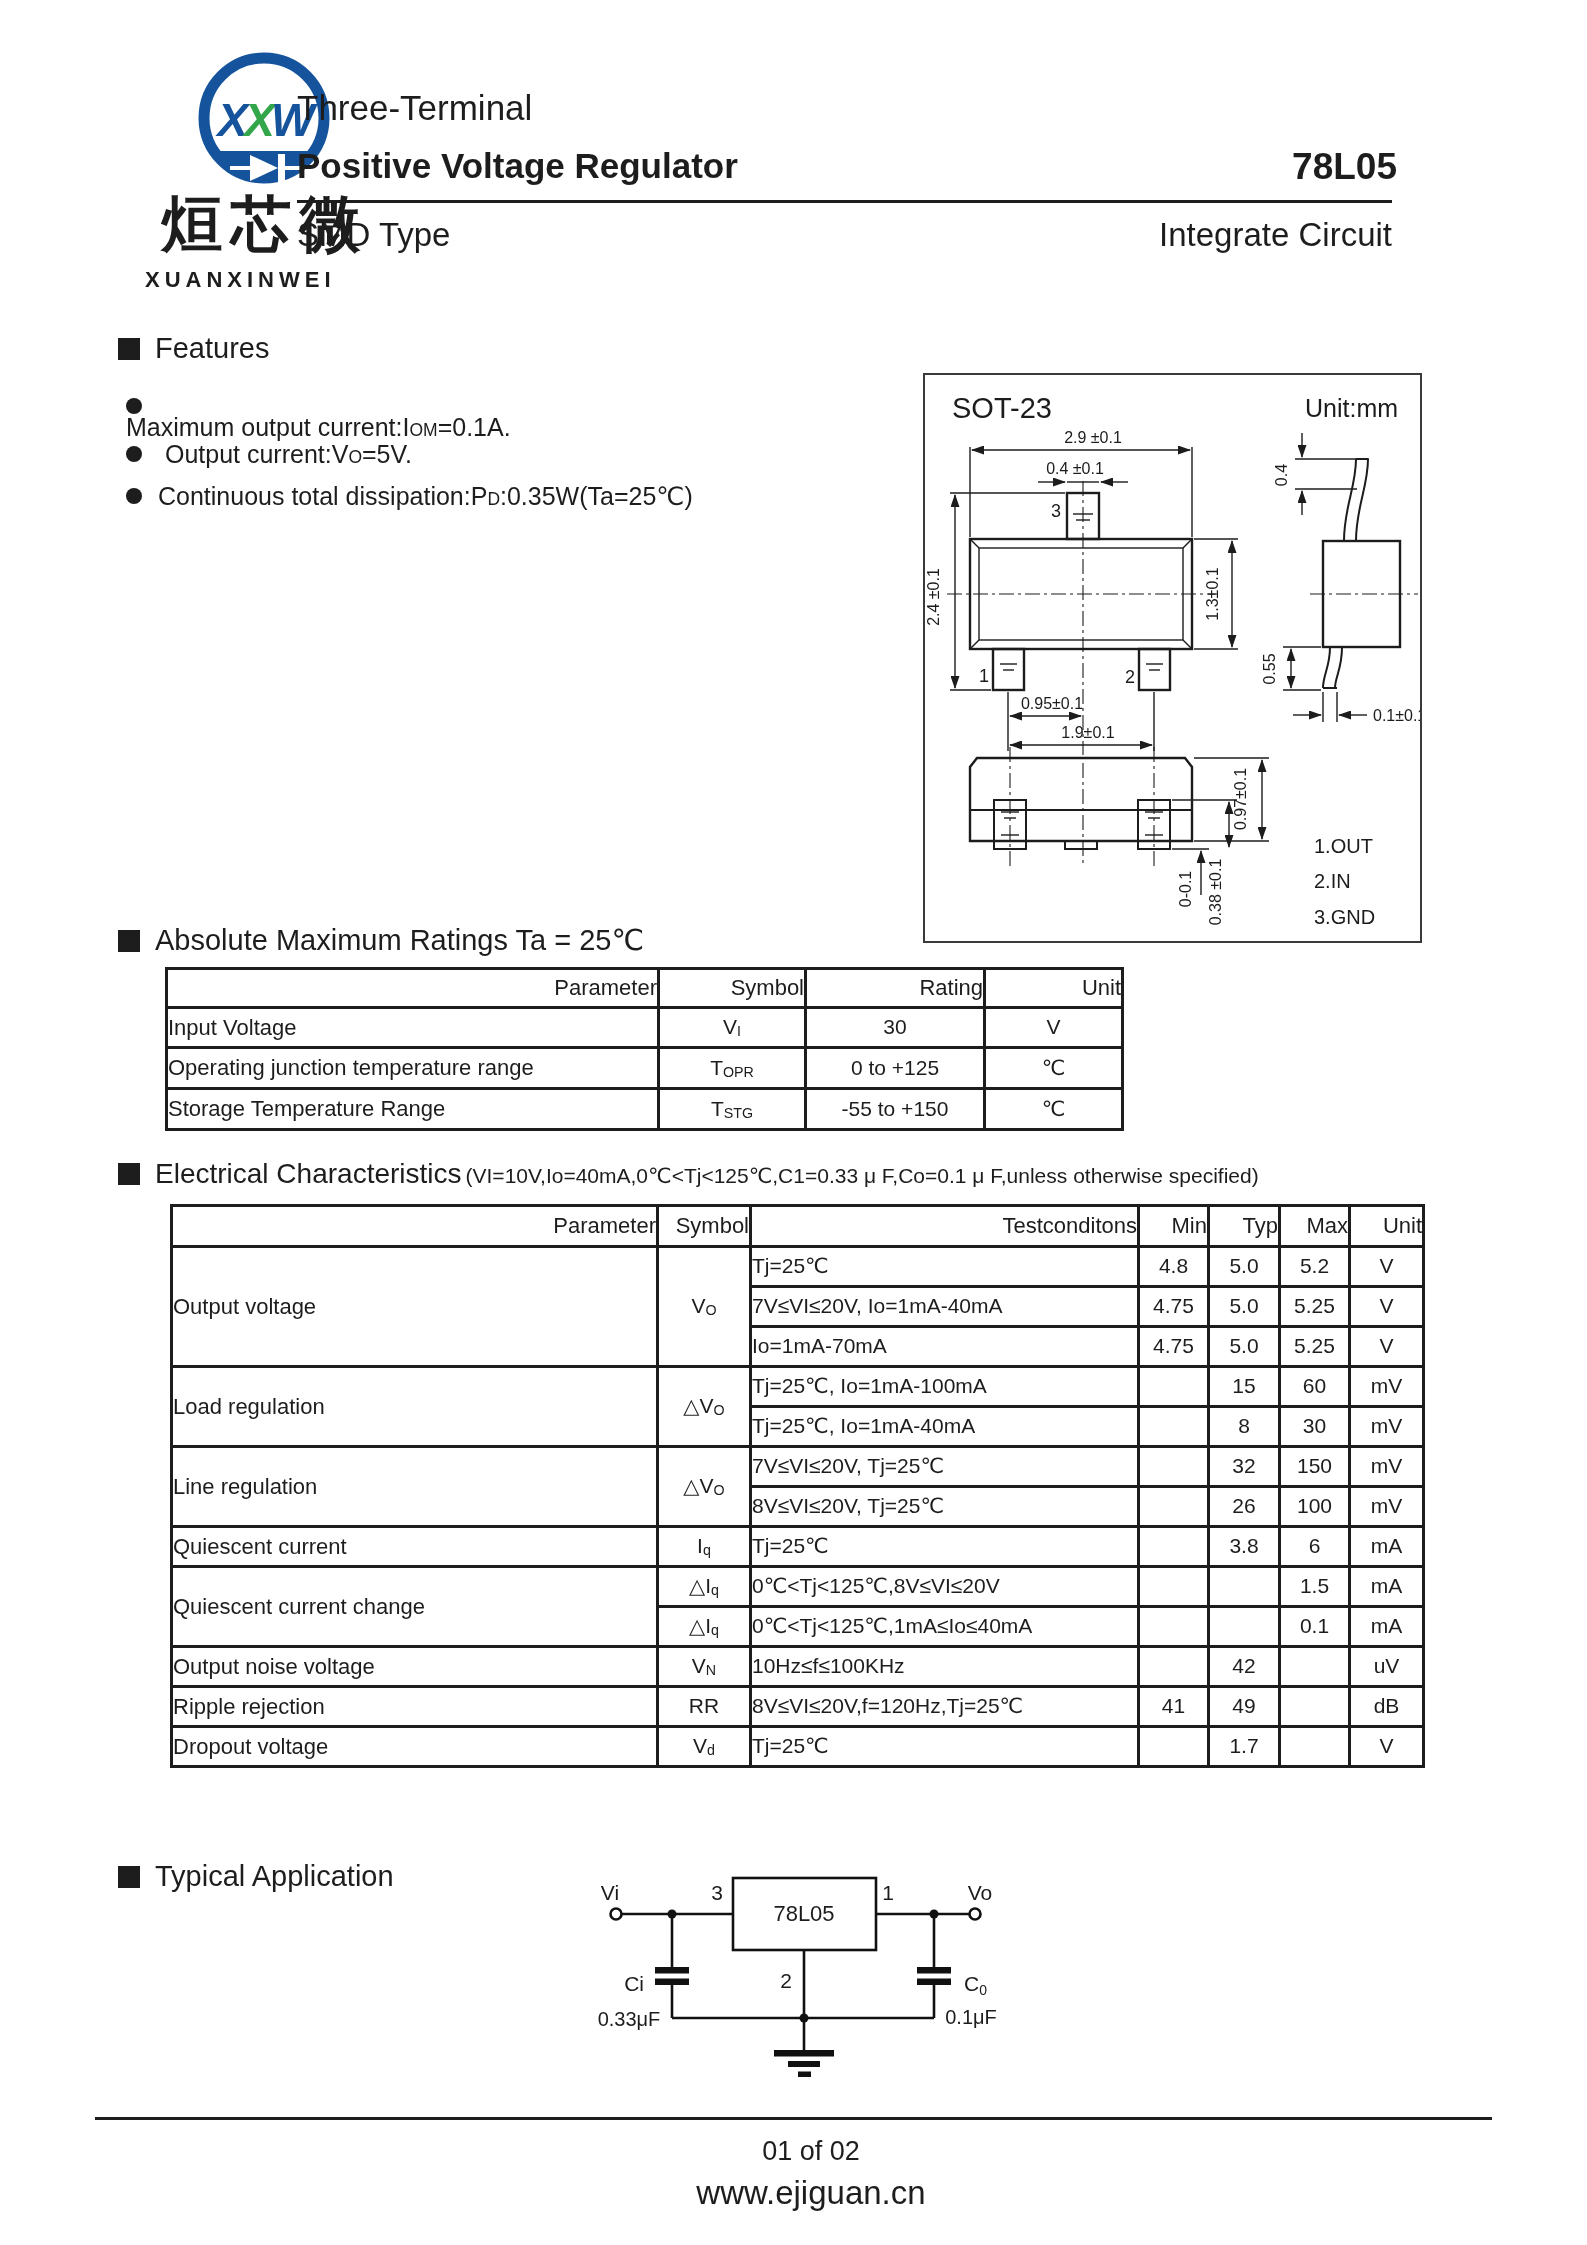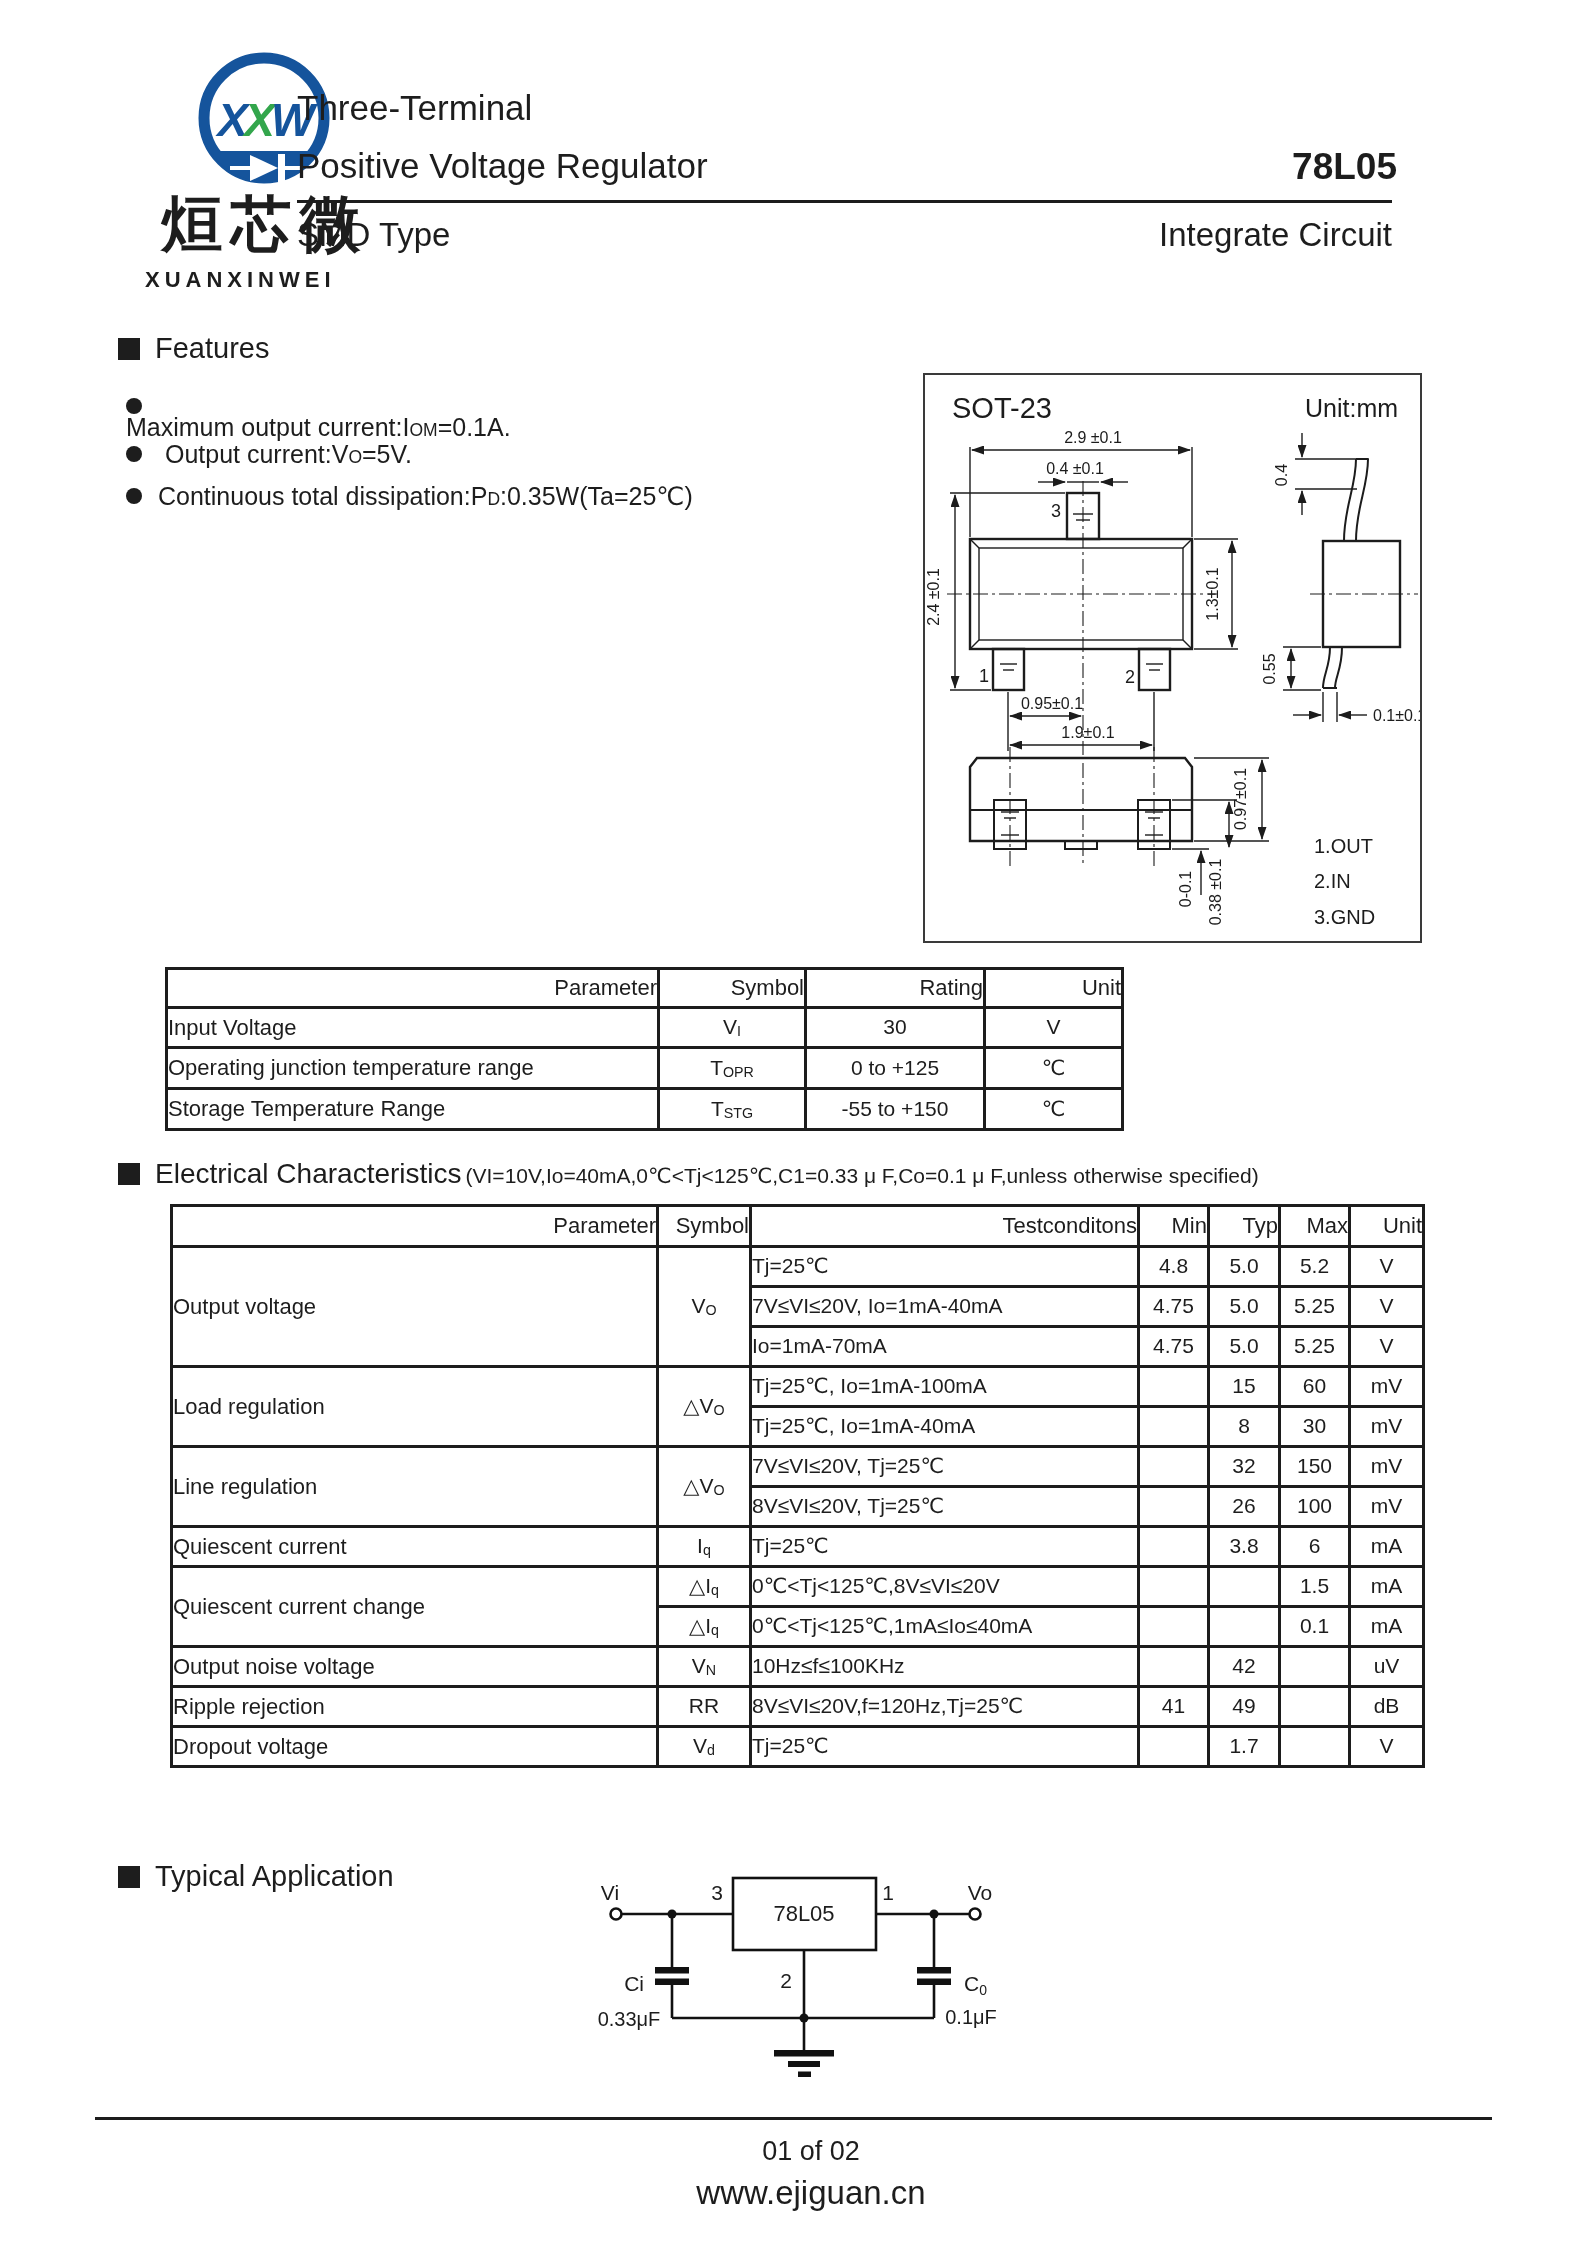--- a/index.html
+++ b/index.html
@@ -5,21 +5,21 @@
   html,body{margin:0;padding:0;background:#888;}
   .page{position:relative;width:1587px;height:2245px;background:#ffffff;
         font-family:"Liberation Sans","DejaVu Sans",sans-serif;color:#1d1d1d;overflow:hidden;}
   .abs{position:absolute;}
   
   .logo-cn{position:absolute;left:145px;top:194px;width:240px;text-align:center;
            font-size:61px;font-weight:700;letter-spacing:8px;line-height:1;}
   .logo-en{position:absolute;left:145px;top:269px;width:240px;
            font-size:22px;font-weight:600;letter-spacing:5px;line-height:1;}
   .t1{position:absolute;left:297px;top:88px;font-size:35px;font-weight:400;}
-  .t2{position:absolute;left:297px;top:146px;font-size:35px;font-weight:400;}
+  .t2{position:absolute;left:297px;top:146px;font-size:35px;font-weight:700;}
   .pn{position:absolute;left:1100px;top:146px;width:297px;text-align:right;font-size:37px;font-weight:700;}
   .hrule{position:absolute;left:297px;top:200px;width:1095px;height:3px;background:#1d1d1d;}
   .sub-l{position:absolute;left:297px;top:216px;font-size:33px;}
   .sub-r{position:absolute;left:1000px;top:216px;width:392px;text-align:right;font-size:33px;}
   
   .sec{position:absolute;display:flex;align-items:center;}
   .sq{width:22px;height:22px;background:#1d1d1d;margin-right:15px;flex:0 0 auto;}
   .sec-label{font-size:29px;line-height:1;}
   .sec-small{font-size:21px;margin-left:4px;}
   
@@ -209,20 +209,24 @@
       <text x="350" y="294" font-size="16" text-anchor="middle" transform="rotate(-90 350 294)">0.55</text>
 
       <line x1="398" y1="317" x2="398" y2="347" class="dim"></line>
       <line x1="412" y1="317" x2="412" y2="347" class="dim"></line>
       <line x1="368" y1="340" x2="396" y2="340" class="dim" marker-end="url(#ar)"></line>
       <line x1="442" y1="340" x2="414" y2="340" class="dim" marker-end="url(#ar)"></line>
       <text x="448" y="346" font-size="16">0.1±0.1</text>
     </svg>
   </div>
 
+  <div class="sec" style="left:118px;top:926px;">
+    <span class="sq"></span>
+    <span class="sec-label">Absolute Maximum Ratings Ta = 25℃</span>
+  </div>
   <table class="dtbl" style="left:165px;top:967px;width:956px;height:161px;">
     <colgroup>
         <col style="width:492px">
         <col style="width:147px">
         <col style="width:179px">
         <col style="width:138px">
       </colgroup>
     <tbody>
         <tr style="height:39px">
       <td class="hc">Parameter</td>

